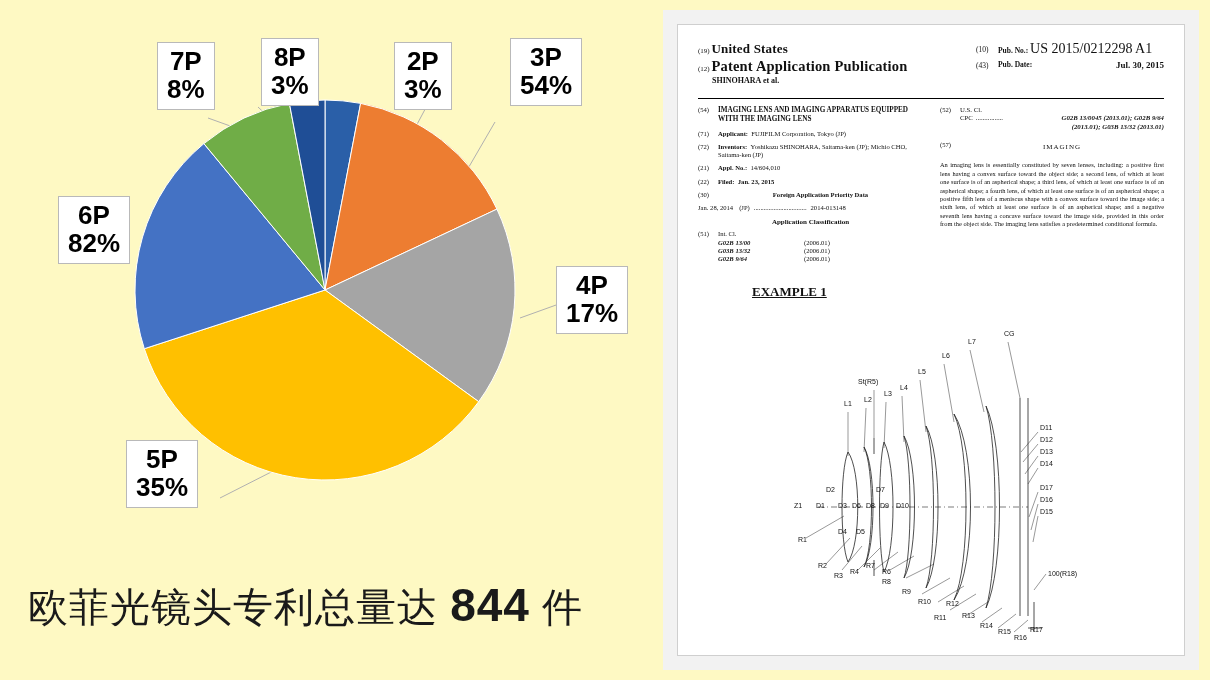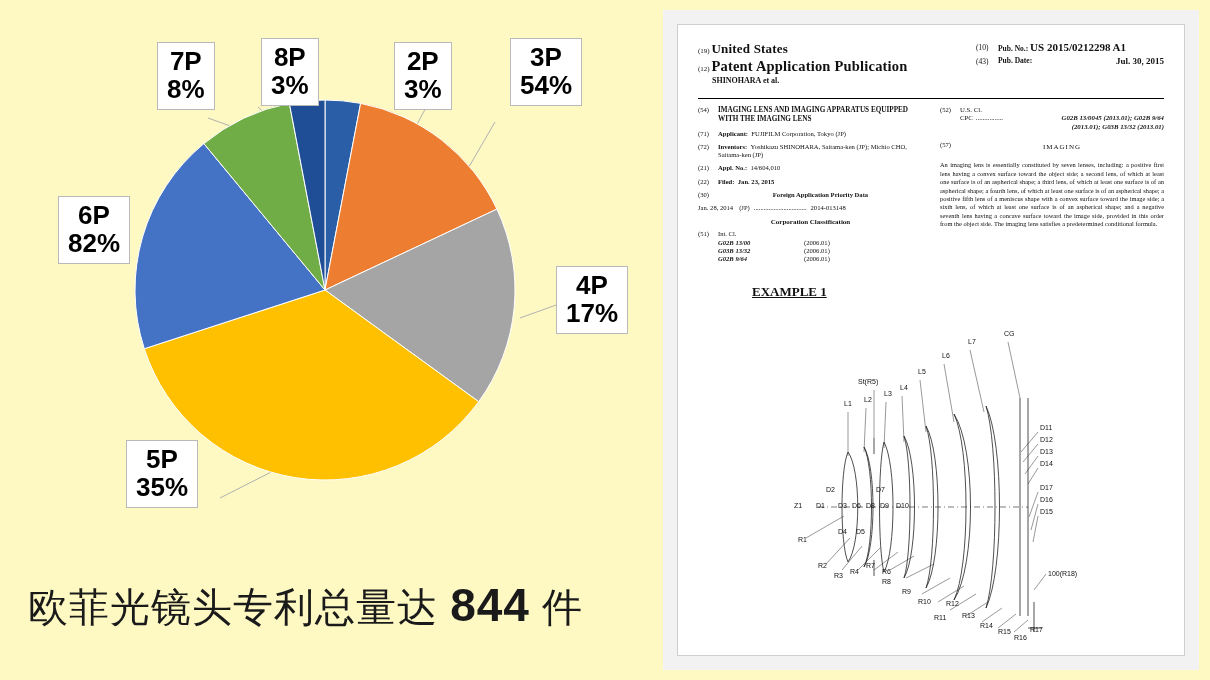--- a/index.html
+++ b/index.html
@@ -87,21 +87,21 @@
   .d-head { position: relative; height: 58px; border-bottom: 1px solid #000; }
   .d-hl { position: absolute; left: 0; top: 0; width: 300px; }
   .d-hr { position: absolute; right: 0; top: 0; width: 188px; }
   .r19 { font-size: 7px; }
   .us { font-size: 13px; font-weight: bold; letter-spacing: .2px; }
   .pap { font-size: 14.5px; font-weight: bold; letter-spacing: .2px; }
   .authors { font-size: 8px; font-weight: bold; margin-top: 1px; }
   .hr-row { display: flex; font-size: 7.5px; margin-bottom: 3px; align-items: center; }
   .hr-row .lbl { width: 22px; flex: 0 0 22px; }
   .hr-row .txt { flex: 1; }
-  .pubno { font-weight: bold; font-size: 11px; }
+  .pubno { font-weight: normal; font-size: 14px; }
   .pubdate { font-weight: bold; font-size: 9px; float: right; }
 
   .d-cols { display: flex; margin-top: 7px; }
   .d-col-l { width: 243px; padding-right: 8px; border-right: 0px; }
   .d-col-r { width: 243px; padding-left: 9px; }
 
   .f-row { display: flex; font-size: 6.6px; margin-bottom: 5px; line-height: 1.25; }
   .f-row .code { width: 20px; flex: 0 0 20px; }
   .f-row .body { flex: 1; }
   .f-row .body b { font-weight: bold; }
@@ -247,21 +247,21 @@
 
           <div class="f-row" style="margin-top:2px;">
             <div class="body" style="display:flex;">
               <span>Jan. 28, 2014</span>
               <span style="margin-left:6px;">(JP)</span>
               <span style="margin-left:4px;overflow:hidden;">................................</span>
               <span style="margin-left:4px;">2014-013148</span>
             </div>
           </div>
 
-          <div class="pubclass">Corporation Classification</div>
+          <div class="pubclass">Application Classification</div>
 
           <div class="f-row">
             <div class="code">(51)</div>
             <div class="body intcl">
               <div>Int. Cl.</div>
               <div class="ln">
                   <i>G02B 13/00</i>
                 <span>(2006.01)</span>
                 </div>
               <div class="ln">

